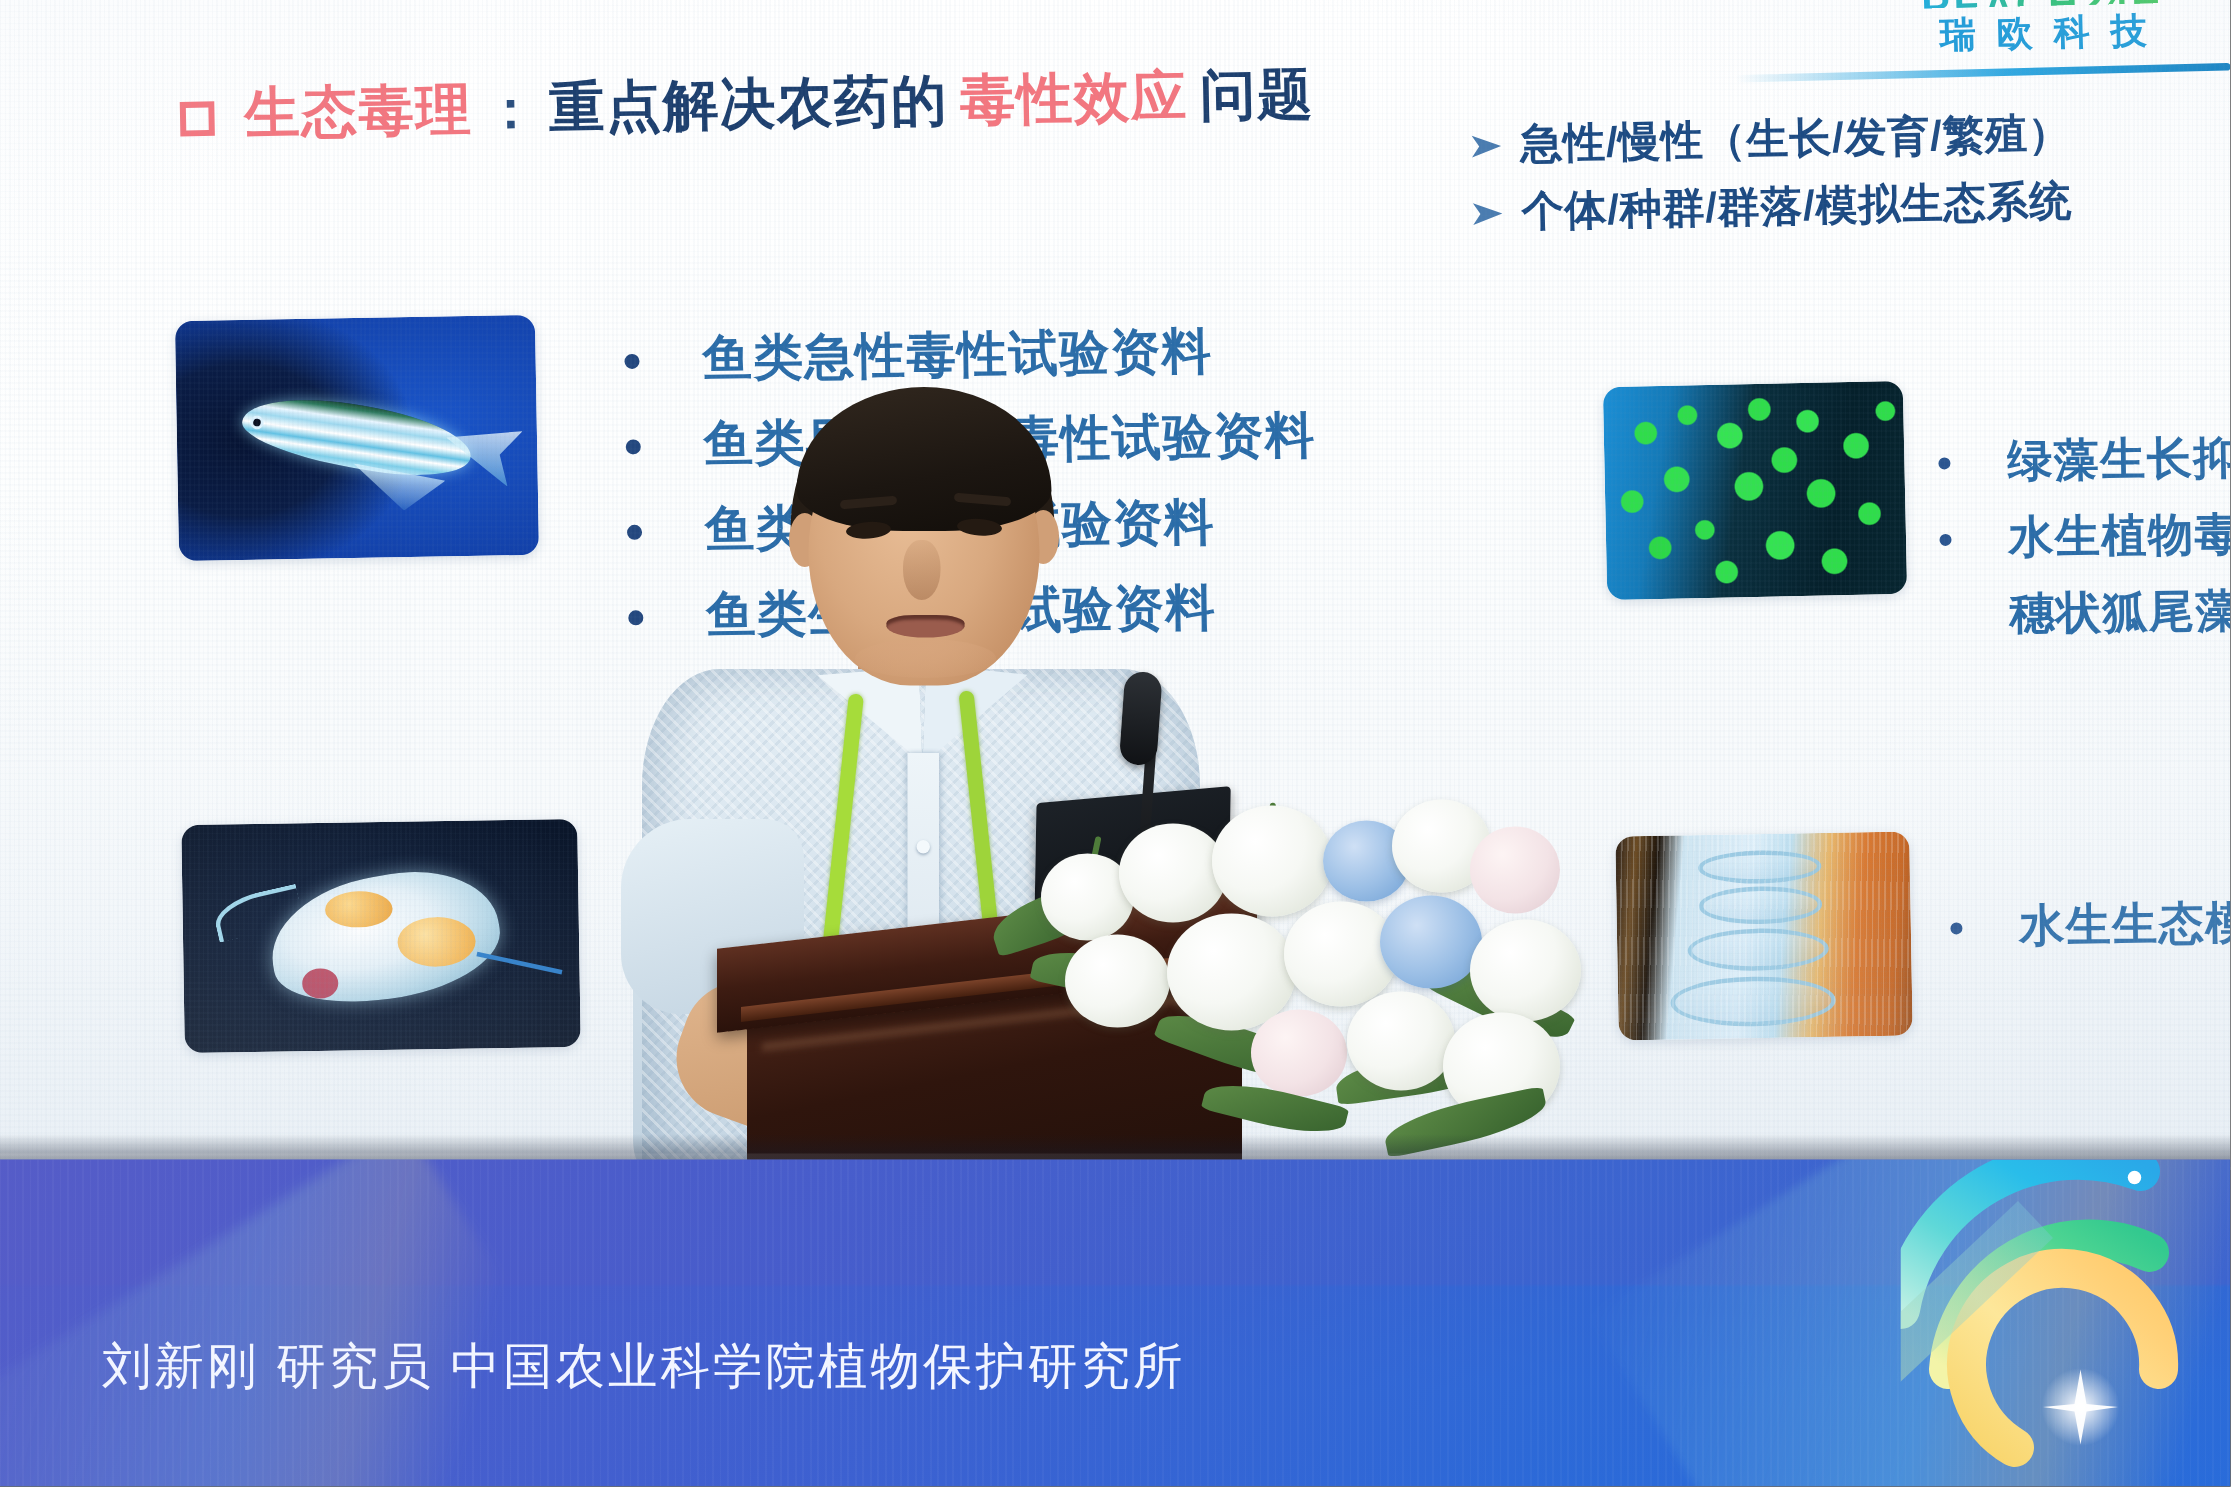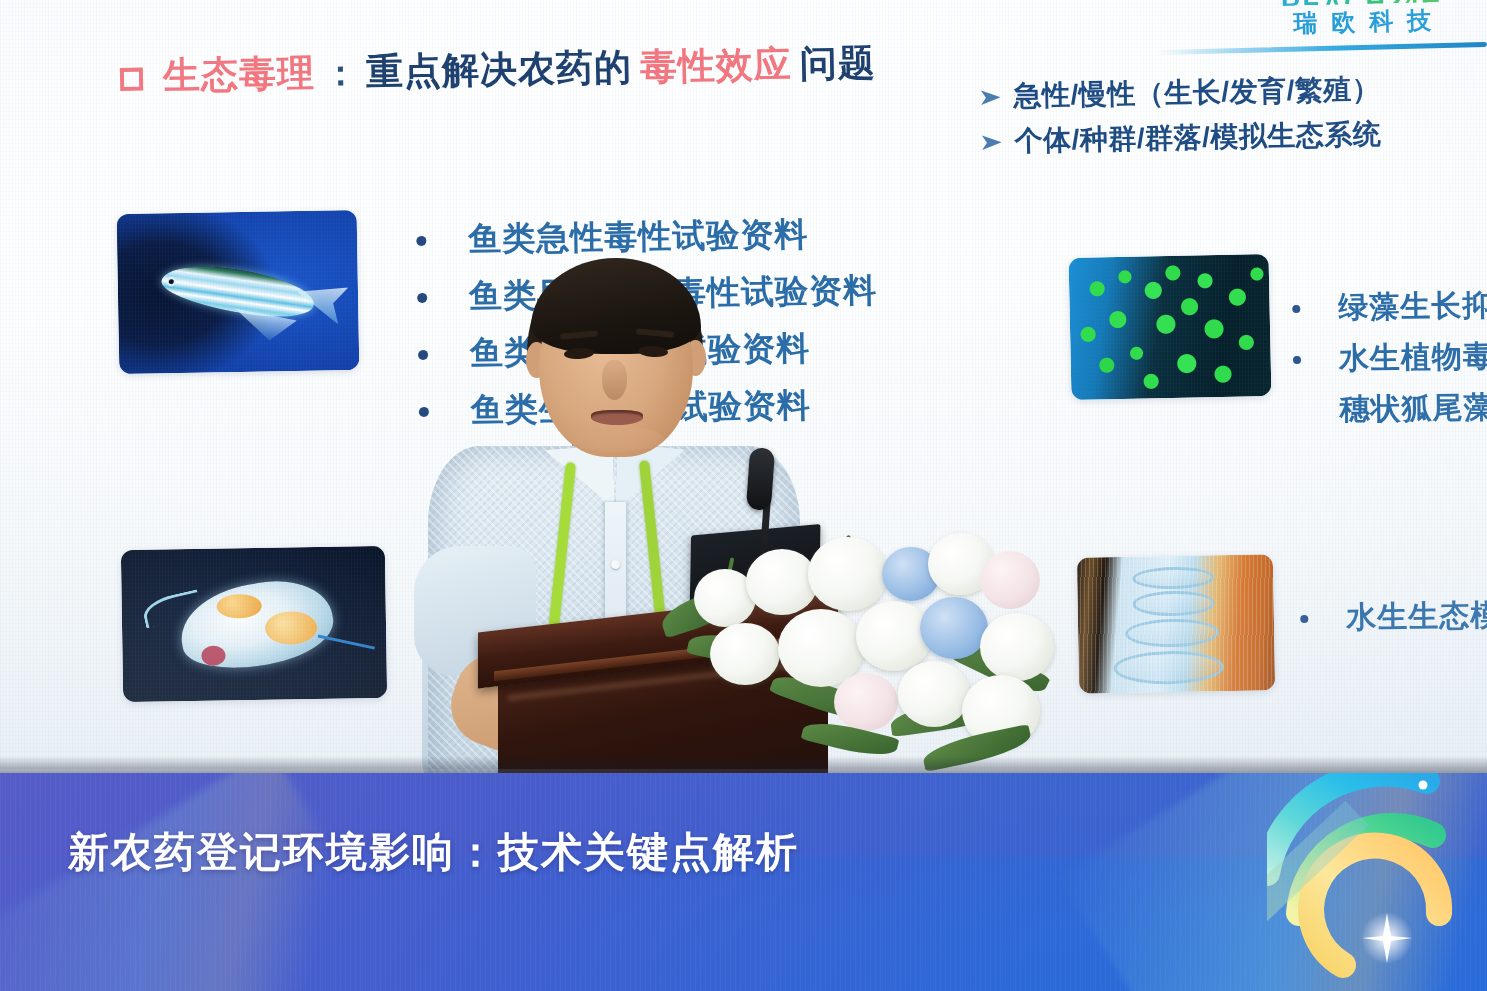--- a/index.html
+++ b/index.html
@@ -522,21 +522,21 @@
 
   <div id="fgdark"></div>
   <div id="banner-top"></div>
 
   <div id="banner">
     <div class="wash"></div>
     <div class="diag"></div>
     <div class="diag2"></div>
     <div class="streak"></div>
 
-    <div id="btitle">新农药登记环境影响：技术关键点解析</div>
+    <div id="bsub">刘新刚 研究员 中国农业科学院植物保护研究所</div>
 
     <div id="arclogo">
       <svg width="220" height="218" viewBox="0 0 220 218">
         <defs>
           <linearGradient id="g1" x1="0" y1="1" x2="1" y2="0">
             <stop offset="0%" stop-color="#bff0e4"></stop>
             <stop offset="35%" stop-color="#5fd8d8"></stop>
             <stop offset="70%" stop-color="#29bdea"></stop>
             <stop offset="100%" stop-color="#2aa8e8"></stop>
           </linearGradient>

